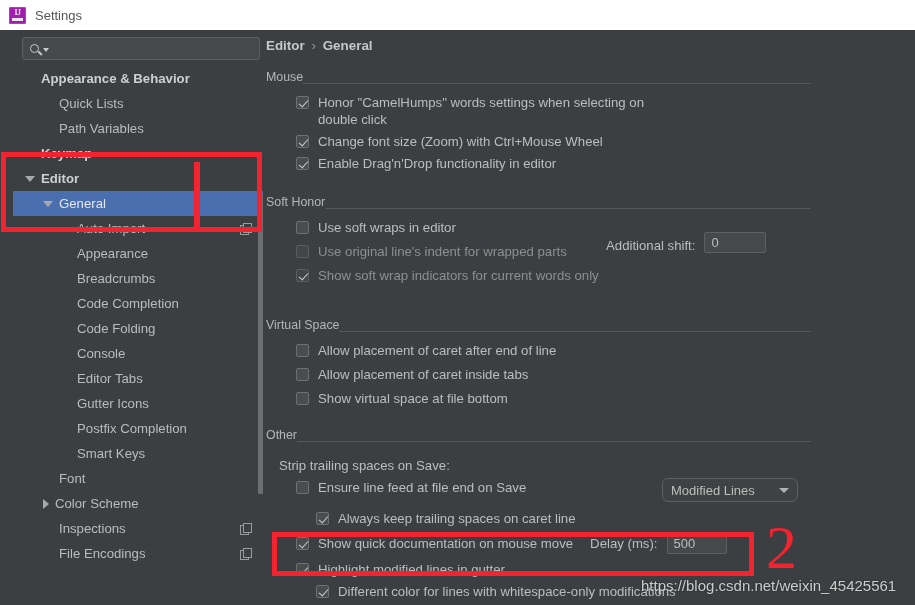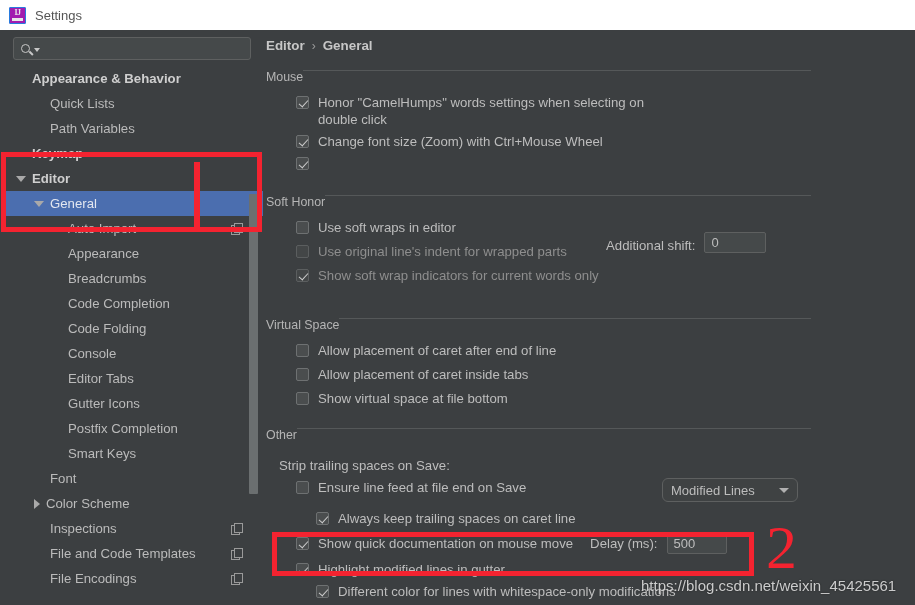--- a/index.html
+++ b/index.html
@@ -35,21 +35,21 @@
     position: absolute; left: 2px; right: 2px; bottom: 2px; height: 2.5px;
     background: #e8e8e8;
   }
   .titlebar .title {
     font-size: 13px; color: #555555;
     font-family: "Liberation Sans", sans-serif;
   }
 
   
   .sidebar {
-    position: absolute; left: 4px; top: 30px; width: 262px; height: 575px;
+    position: absolute; left: 13px; top: 30px; width: 262px; height: 575px;
     background: #3c3f41;
     border-right: 1px solid #323232;
   }
   .searchwrap { padding: 7px 14px 0 9px; }
   .searchbox {
     height: 23px; background: #45494a;
     border: 1px solid #5e6060; border-radius: 3px;
     display: flex; align-items: center; padding-left: 7px; gap: 1px;
   }
   .mag {
@@ -114,21 +114,21 @@
     background: #3c3f41; overflow: hidden;
   }
   .breadcrumb {
     position: absolute; left: 3px; top: 8px;
     font-size: 13.4px; font-weight: bold; color: #c7c7c7;
     display: flex; align-items: center; gap: 7px;
   }
   .bc-sep { color: #9a9a9a; font-weight: normal; font-size: 12px; }
 
   .grp { position: absolute; left: 3px; width: 545px; }
-  .grp-hdr { display: flex; align-items: flex-start; gap: 0; }
+  .grp-hdr { display: flex; align-items: flex-end; gap: 0; }
   .grp-hdr .gt { font-size: 12.4px; color: #b5b5b5; white-space: nowrap; }
   .grp-hdr .gline { flex: 1 1 auto; height: 1px; background: #555859; }
 
   .cb-row {
     display: flex; align-items: flex-start;
     font-size: 13.2px; color: #bdbdbd;
   }
   .cb {
     width: 13px; height: 13px; flex: 0 0 auto;
     border: 1px solid #6e7172; background: #4a4d4e;
@@ -297,26 +297,20 @@
         </div>
         <div class="trow">
           <span style="display: inline-block; flex: 0 0 auto; width: 30px;"></span>
           <span class="twist hidden"></span>
           <span class="tlabel">Inspections</span>
           <span class="copy-ic"></span>
         </div>
         <div class="trow">
           <span style="display: inline-block; flex: 0 0 auto; width: 30px;"></span>
           <span class="twist hidden"></span>
-          <span class="tlabel">File and Code Templates</span>
-          <span class="copy-ic"></span>
-        </div>
-        <div class="trow">
-          <span style="display: inline-block; flex: 0 0 auto; width: 30px;"></span>
-          <span class="twist hidden"></span>
           <span class="tlabel">File Encodings</span>
           <span class="copy-ic"></span>
         </div>
       <div class="sb-track">
         <div class="sb-thumb" id="sbthumb" style="top: 128px; height: 300px;"></div>
       </div>
     </div>
   </div>
 
   <div class="main">
@@ -336,20 +330,21 @@
         <div class="cb-row" style="margin-bottom:5px">
           <span class="cb checked"></span>
           <span class="cb-lbl" style="max-width:335px">Honor "CamelHumps" words settings when selecting on double click</span>
         </div>
         <div class="cb-row" style="margin-bottom:5px">
           <span class="cb checked"></span>
           <span class="cb-lbl">Change font size (Zoom) with Ctrl+Mouse Wheel</span>
         </div>
         <div class="cb-row">
           <span class="cb checked"></span>
+          <span class="cb-lbl">Enable Drag'n'Drop functionality in editor</span>
         </div>
       </div>
     </div>
 
     <div class="grp" style="top:165px">
       <div class="grp-hdr">
         <span class="gt">Soft Honor</span>
         <span class="gline"></span>
       </div>
       <div style="margin-top:10px;margin-left:30px">

